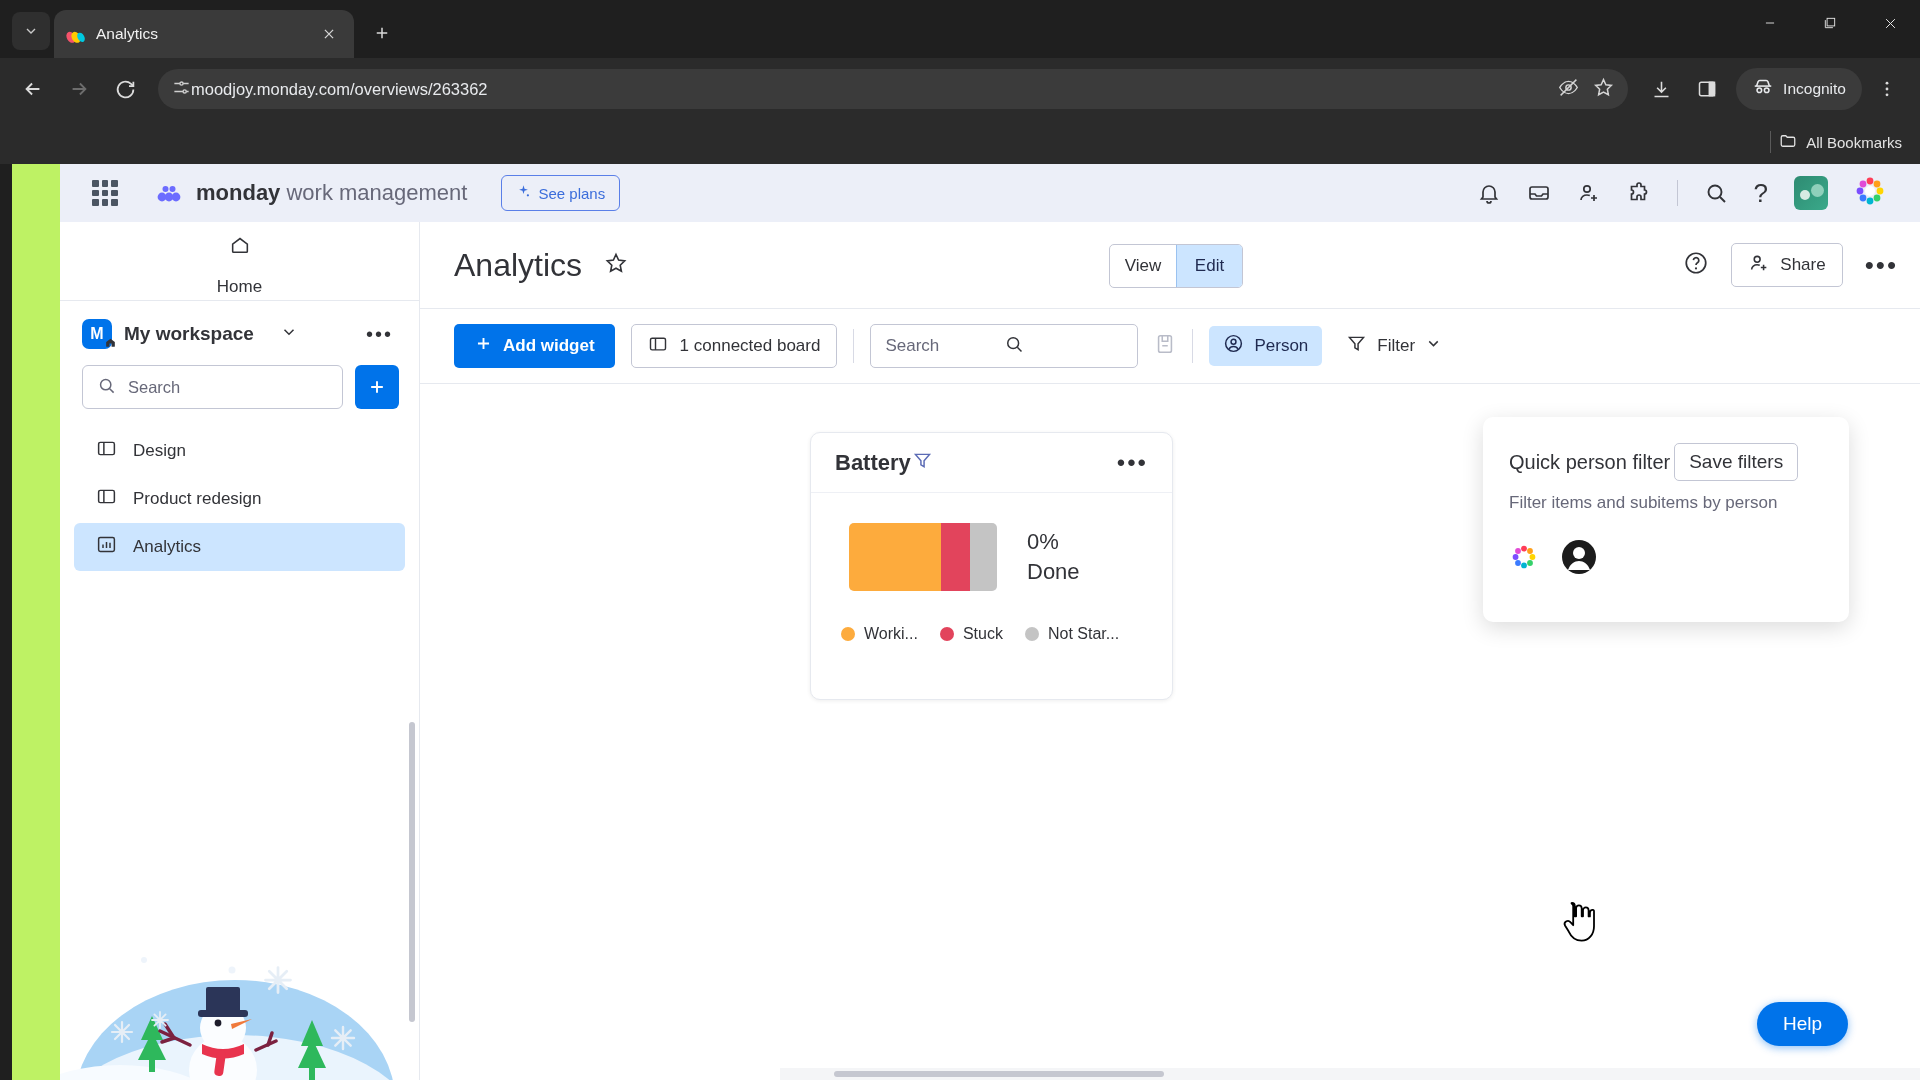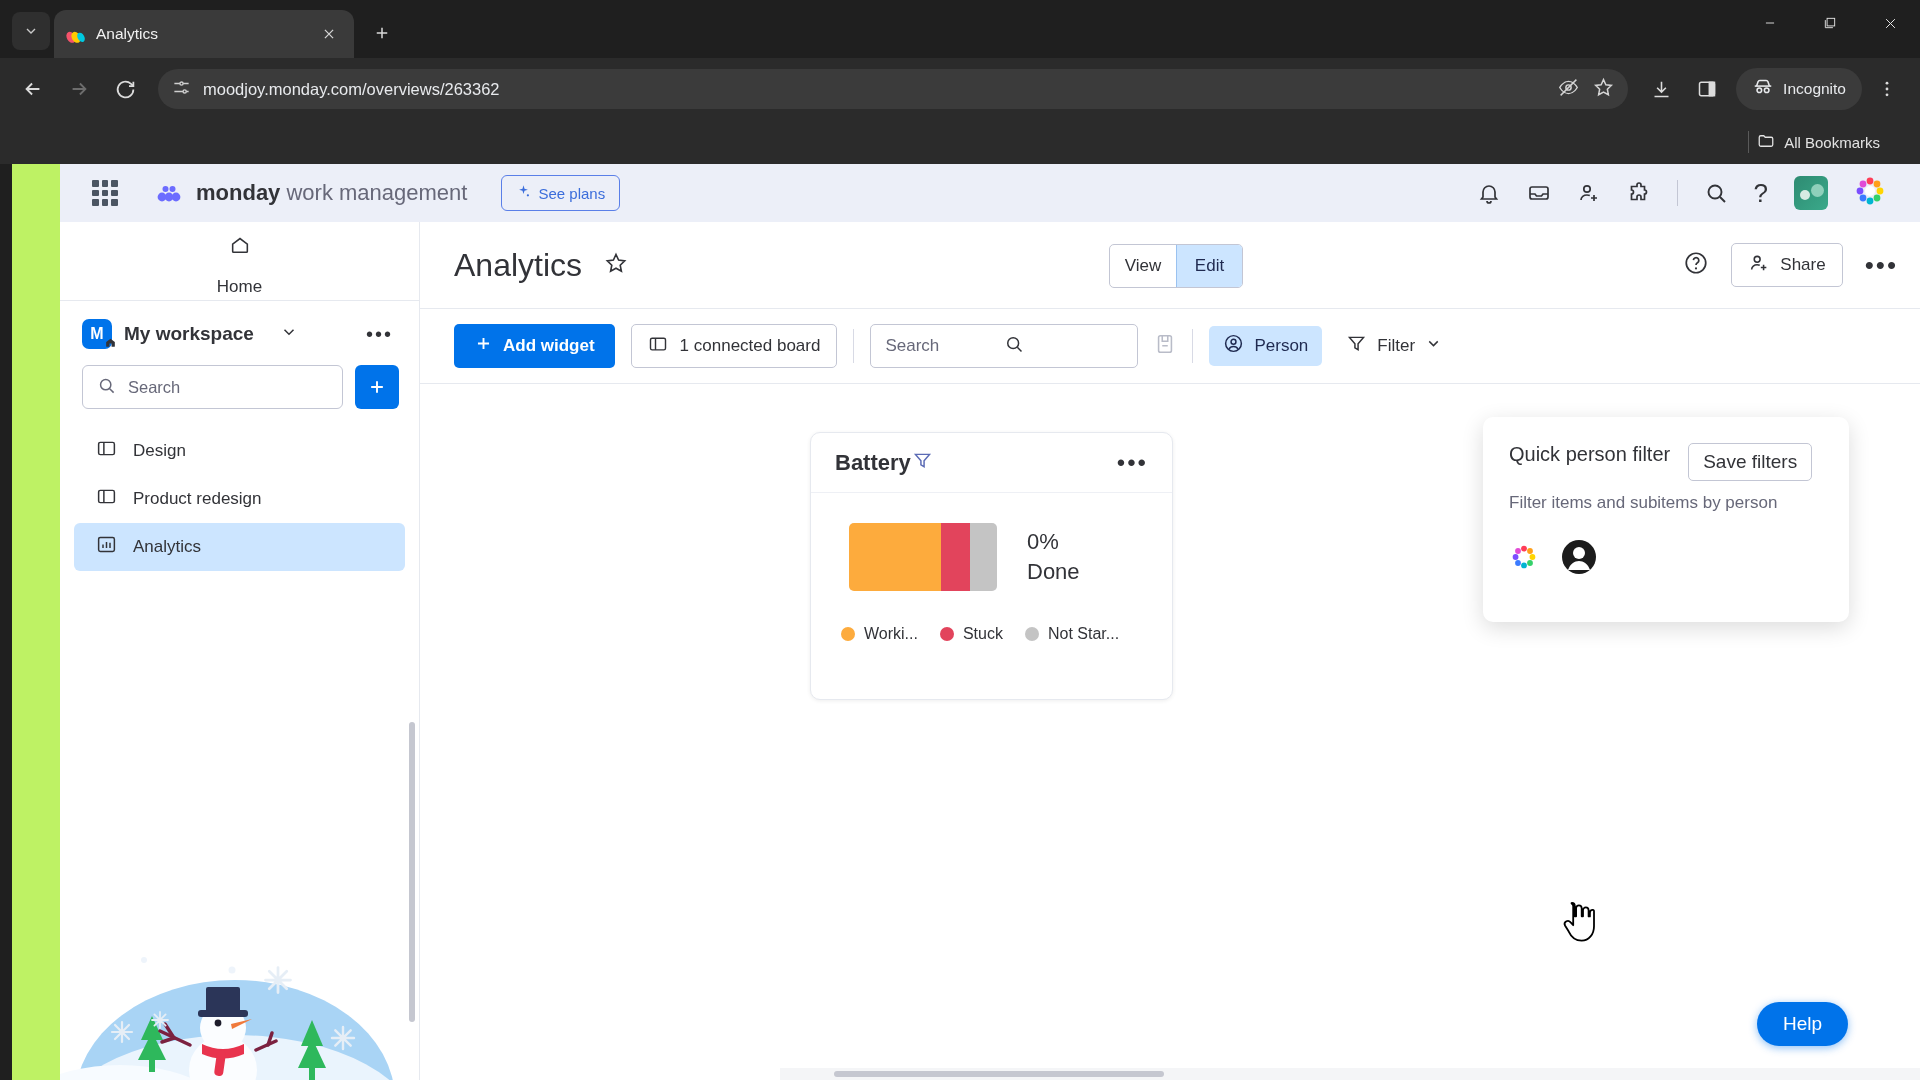--- a/index.html
+++ b/index.html
@@ -39,32 +39,32 @@
                      justify-content:center; color:#e3e3e3; }
 
   .toolbar {
     height:62px; background:#2b2b2b; display:flex; align-items:center; padding:0 12px; gap:4px;
   }
   .tb-btn { width:42px; height:42px; border-radius:50%; display:flex; align-items:center;
             justify-content:center; color:#dcdcdc; flex:0 0 auto; }
   .tb-btn.disabled { color:#6d6d6d; }
   .omnibox {
     flex:1; height:40px; background:#3b3b3b; border-radius:21px; display:flex;
-    align-items:center; padding:0 14px; gap:12px; margin:0 8px; min-width:0;
+    align-items:center; padding:0 14px; margin:0 8px; min-width:0;
   }
   .omni-url { color:#e8eaed; font-size:16.5px; white-space:nowrap; overflow:hidden; }
   .omni-right { margin-left:auto; display:flex; align-items:center; gap:14px; }
   .incognito-pill {
     height:42px; border-radius:21px; background:#3b3b3b; display:flex; align-items:center;
     gap:9px; padding:0 16px; color:#e8eaed; font-size:15.5px; margin-left:4px;
   }
 
   .bookmarkbar {
     height:44px; background:#2b2b2b; display:flex; align-items:center;
-    justify-content:flex-end; padding-right:32px; 
+    justify-content:flex-end; padding-right:10px; 
   }
   .bm-sep { width:1px; height:22px; background:#5a5a5a; }
   .bm-all { display:flex; align-items:center; gap:9px; color:#e3e3e3; font-size:15px; padding:4px 8px; }
 
   
   .page { position:absolute; left:12px; top:164px; width:1920px; height:916px; background:#bef264;padding-left:48px; }
 
   .mheader {
     height:58px; background:#eceff8; display:flex; align-items:center; padding:0 20px; gap:16px;
   }
@@ -173,21 +173,21 @@
   .battery .seg3 { width:18%; background:#c4c4c4; }
   .bat-label { font-size:22px; color:#323338; line-height:1.35; }
   .legend { display:flex; align-items:center; gap:22px; padding:34px 0 0 30px; }
   .lg { display:flex; align-items:center; gap:9px; font-size:16px; color:#323338; }
   .dot { width:14px; height:14px; border-radius:50%; }
 
   
   .popup { position:absolute; left:1063px; top:33px; width:366px; height:205px;
            background:#fff; border-radius:10px; box-shadow:0 6px 22px rgba(0,0,0,0.14);
            padding:26px 26px 0 26px; }
-  .pp-row { display:flex; gap:18px; }
+  .pp-row { display:flex; align-items:center; gap:4px; }
   .pp-title { font-size:20px; color:#323338; }
   .pp-save { height:38px; border:1px solid #c3c6d4; border-radius:5px; display:flex;
              align-items:center; padding:0 14px; font-size:19px; color:#323338; }
   .pp-sub { margin-top:12px; font-size:17px; color:#676879; }
   .pp-avatars { margin-top:26px; display:flex; align-items:center; gap:22px; }
 
   .cursor { position:absolute; left:1140px; top:516px; width:40px; height:44px; }
 
   .help-btn { position:absolute; right:84px; bottom:34px; height:44px; background:#0073ea;
               color:#fff; border-radius:22px; display:flex; align-items:center;

